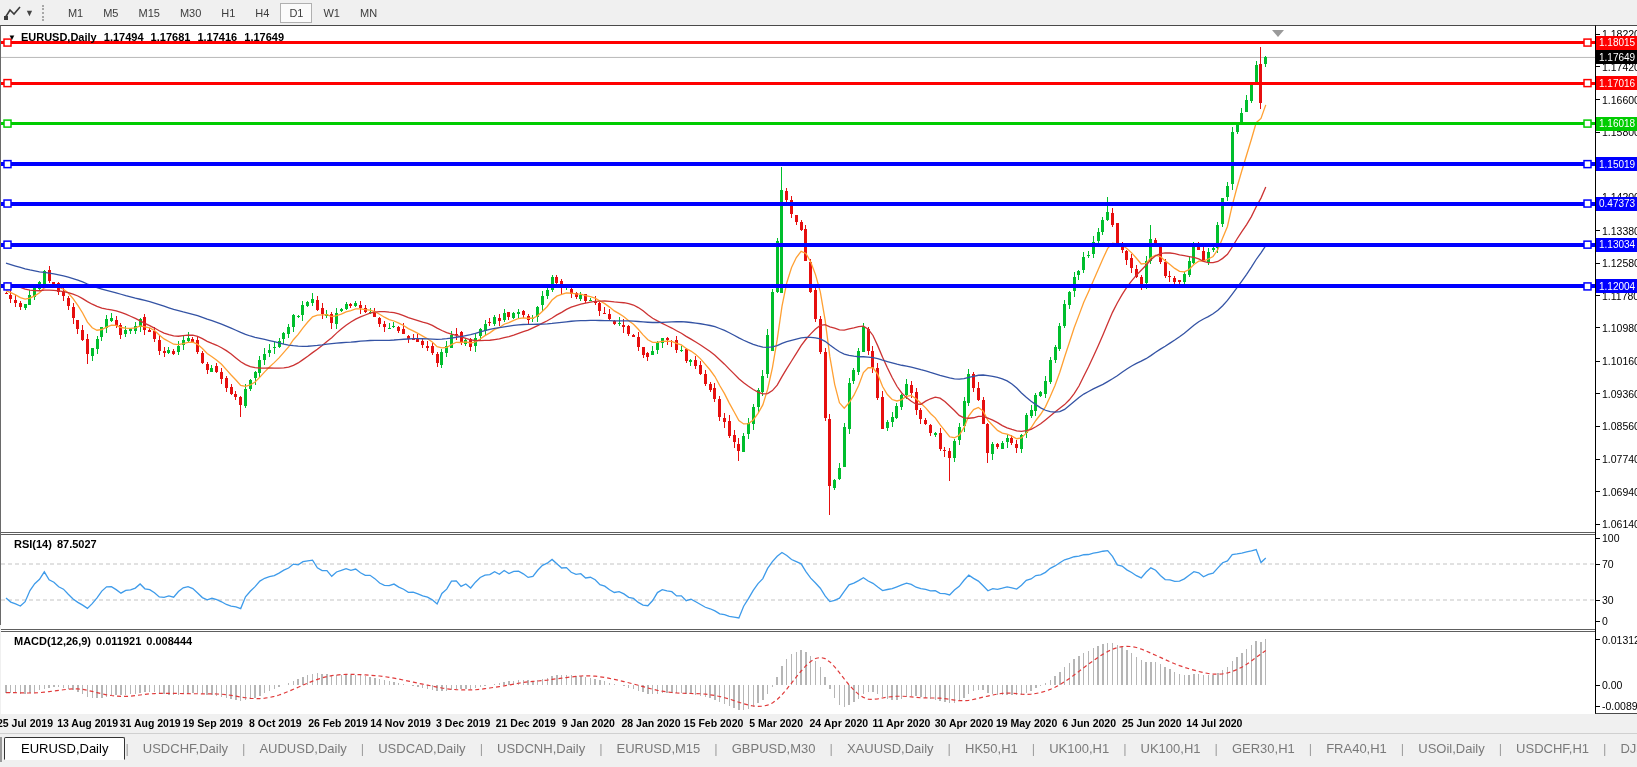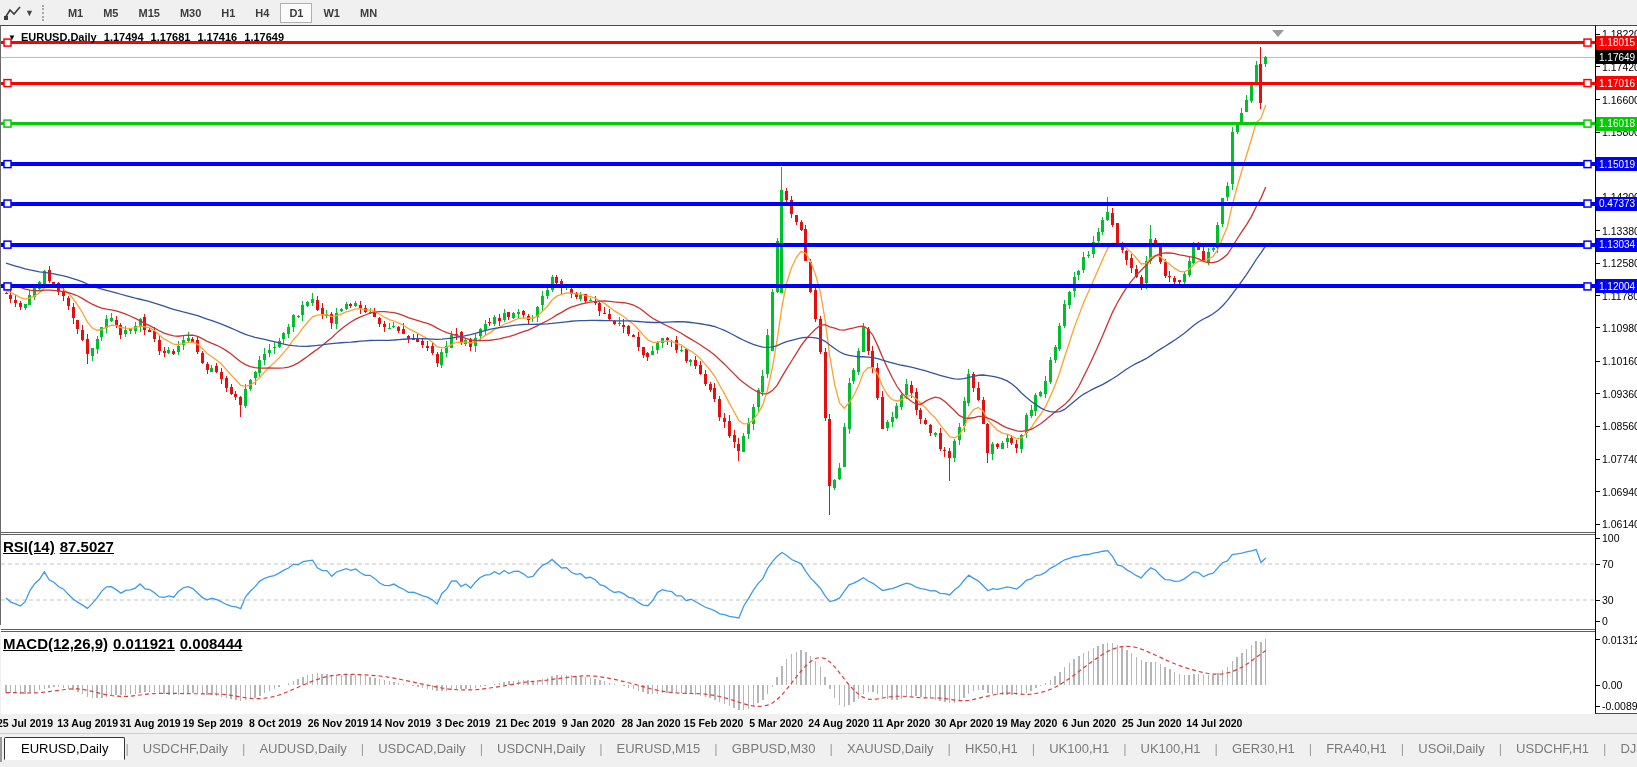--- a/index.html
+++ b/index.html
@@ -4,33 +4,33 @@
 <style>
   html,body{margin:0;padding:0;background:#d8d8d8;}
   #app{position:relative;width:1637px;height:767px;background:#f0f0f0;overflow:hidden;
        font-family:"Liberation Sans",sans-serif;-webkit-font-smoothing:none;}
   
   .toolbar{position:absolute;left:0;top:0;width:1637px;height:25px;background:#f0f0f0;
            display:flex;align-items:center;}
   .tool-icon{width:20px;height:18px;margin-left:3px;display:flex;align-items:center;justify-content:center;}
   .tool-caret{font-size:9px;color:#444;margin:0 4px 0 2px;cursor:pointer;}
   .grip{height:16px;width:6px;border-left:2px dotted #a8a8a8;margin:0 8px 0 4px;}
-  .tf-btn{font-size:11px;font-weight:bold;color:#3c3c3c;padding:3px 8px;margin:0 1px;border:1px solid transparent;cursor:pointer;}
+  .tf-btn{font-size:11px;font-weight:normal;color:#3c3c3c;padding:3px 8px;margin:0 1px;border:1px solid transparent;cursor:pointer;}
   .tf-btn.active{background:#fbfbfb;border:1px solid #b0b0b0;}
   
   .chart-region{position:absolute;left:0;top:25px;width:1595px;height:600px;background:#fff;
                 border-top:1px solid #4a4a4a;box-sizing:border-box;border-left:1px solid #6a6a6a;}
   .main-panel{position:relative;width:100%;height:506px;background:#fff;}
   .panel-sep{width:100%;height:3px;background:#fff;border-top:1px solid #5e5e5e;border-bottom:1px solid #5e5e5e;box-sizing:border-box;}
   .rsi-panel{position:relative;width:100%;height:94px;background:#fff;}
   .macd-panel{position:relative;width:100%;height:83px;background:#fff;border-bottom:1px solid #4a4a4a;box-sizing:border-box;}
   .chart-title{position:absolute;left:7px;top:5px;font-size:11px;font-weight:bold;color:#000;white-space:nowrap;z-index:5;}
   .chart-title .tri{font-size:8px;vertical-align:1px;margin-right:5px;}
   .chart-title span{margin-right:4px;}
-  .ind-label{position:absolute;left:2px;top:3px;font-size:15px;font-weight:bold;color:#000;white-space:nowrap;z-index:5;text-decoration:underline;}
+  .ind-label{position:absolute;left:13px;top:3px;font-size:11px;font-weight:bold;color:#000;white-space:nowrap;z-index:5;}
   .ind-label span{margin-right:5px;}
   svg{display:block;}
   
   .price-axis{position:absolute;left:1595px;top:25px;width:42px;height:689px;background:#fff;
               border-left:1px solid #000;border-top:1px solid #4a4a4a;border-bottom:1px solid #4a4a4a;box-sizing:border-box;}
   .ax-tick{position:absolute;left:0;width:4px;height:1px;background:#000;}
   .ax-lbl{position:absolute;left:6px;font-size:10.5px;color:#000;white-space:nowrap;}
   .px-box{position:absolute;left:0px;width:41px;height:14px;font-size:10px;font-weight:normal;color:#fff;
           display:flex;align-items:center;justify-content:flex-start;padding-left:3px;box-sizing:border-box;white-space:nowrap;z-index:6;}
   
@@ -982,29 +982,29 @@
       <div class="ax-lbl" style="top: 674px;">-0.00893</div>
       <div class="ax-tick" style="top: 680px;"></div>
     </div>
 
   <div class="date-axis" id="date-axis">
       <div class="date-lbl" style="left: 25px;">25 Jul 2019</div>
       <div class="date-lbl" style="left: 87.6px;">13 Aug 2019</div>
       <div class="date-lbl" style="left: 150.2px;">31 Aug 2019</div>
       <div class="date-lbl" style="left: 212.8px;">19 Sep 2019</div>
       <div class="date-lbl" style="left: 275.4px;">8 Oct 2019</div>
-      <div class="date-lbl" style="left: 338px;">26 Nov 2019</div>
+      <div class="date-lbl" style="left: 338px;">26 Feb 2019</div>
       <div class="date-lbl" style="left: 400.6px;">14 Nov 2019</div>
       <div class="date-lbl" style="left: 463.2px;">3 Dec 2019</div>
       <div class="date-lbl" style="left: 525.8px;">21 Dec 2019</div>
       <div class="date-lbl" style="left: 588.4px;">9 Jan 2020</div>
       <div class="date-lbl" style="left: 651px;">28 Jan 2020</div>
       <div class="date-lbl" style="left: 713.6px;">15 Feb 2020</div>
       <div class="date-lbl" style="left: 776.2px;">5 Mar 2020</div>
-      <div class="date-lbl" style="left: 838.8px;">24 Aug 2020</div>
+      <div class="date-lbl" style="left: 838.8px;">24 Apr 2020</div>
       <div class="date-lbl" style="left: 901.4px;">11 Apr 2020</div>
       <div class="date-lbl" style="left: 964px;">30 Apr 2020</div>
       <div class="date-lbl" style="left: 1026.6px;">19 May 2020</div>
       <div class="date-lbl" style="left: 1089.2px;">6 Jun 2020</div>
       <div class="date-lbl" style="left: 1151.8px;">25 Jun 2020</div>
       <div class="date-lbl" style="left: 1214.4px;">14 Jul 2020</div>
     </div>
 
   <div class="tab-bar" id="tab-bar">
       <div class="tab-notch"></div>

